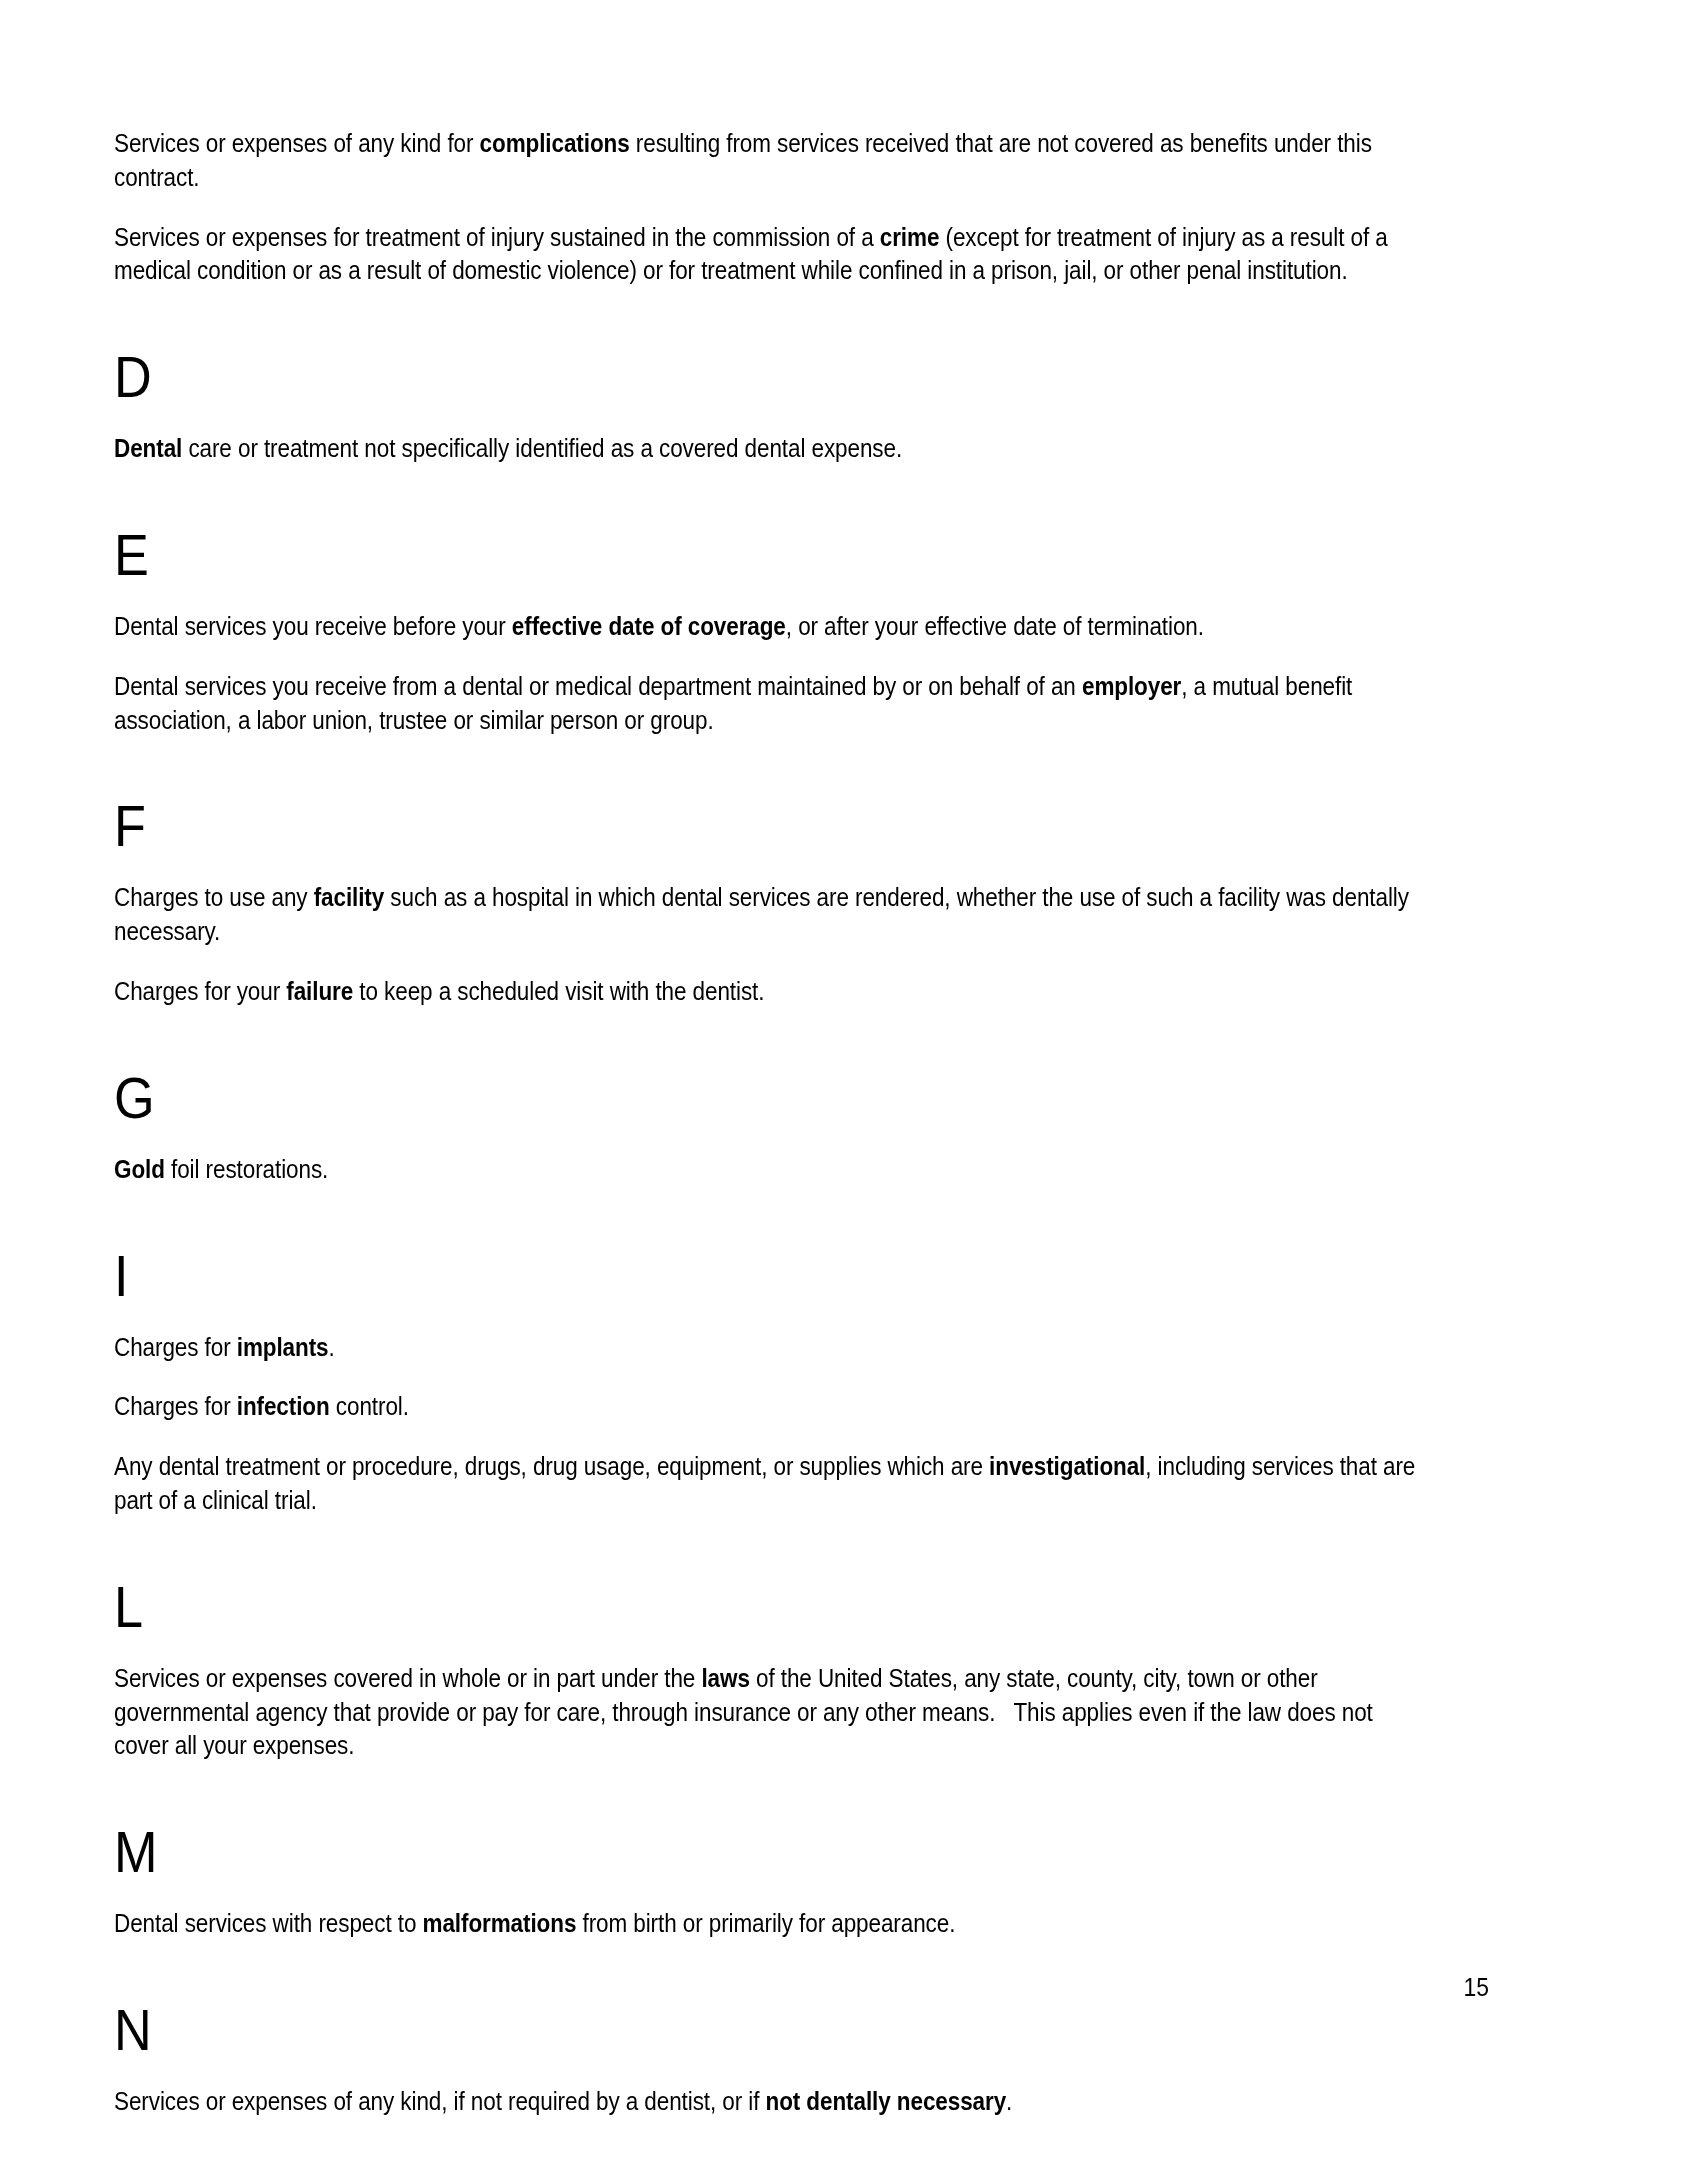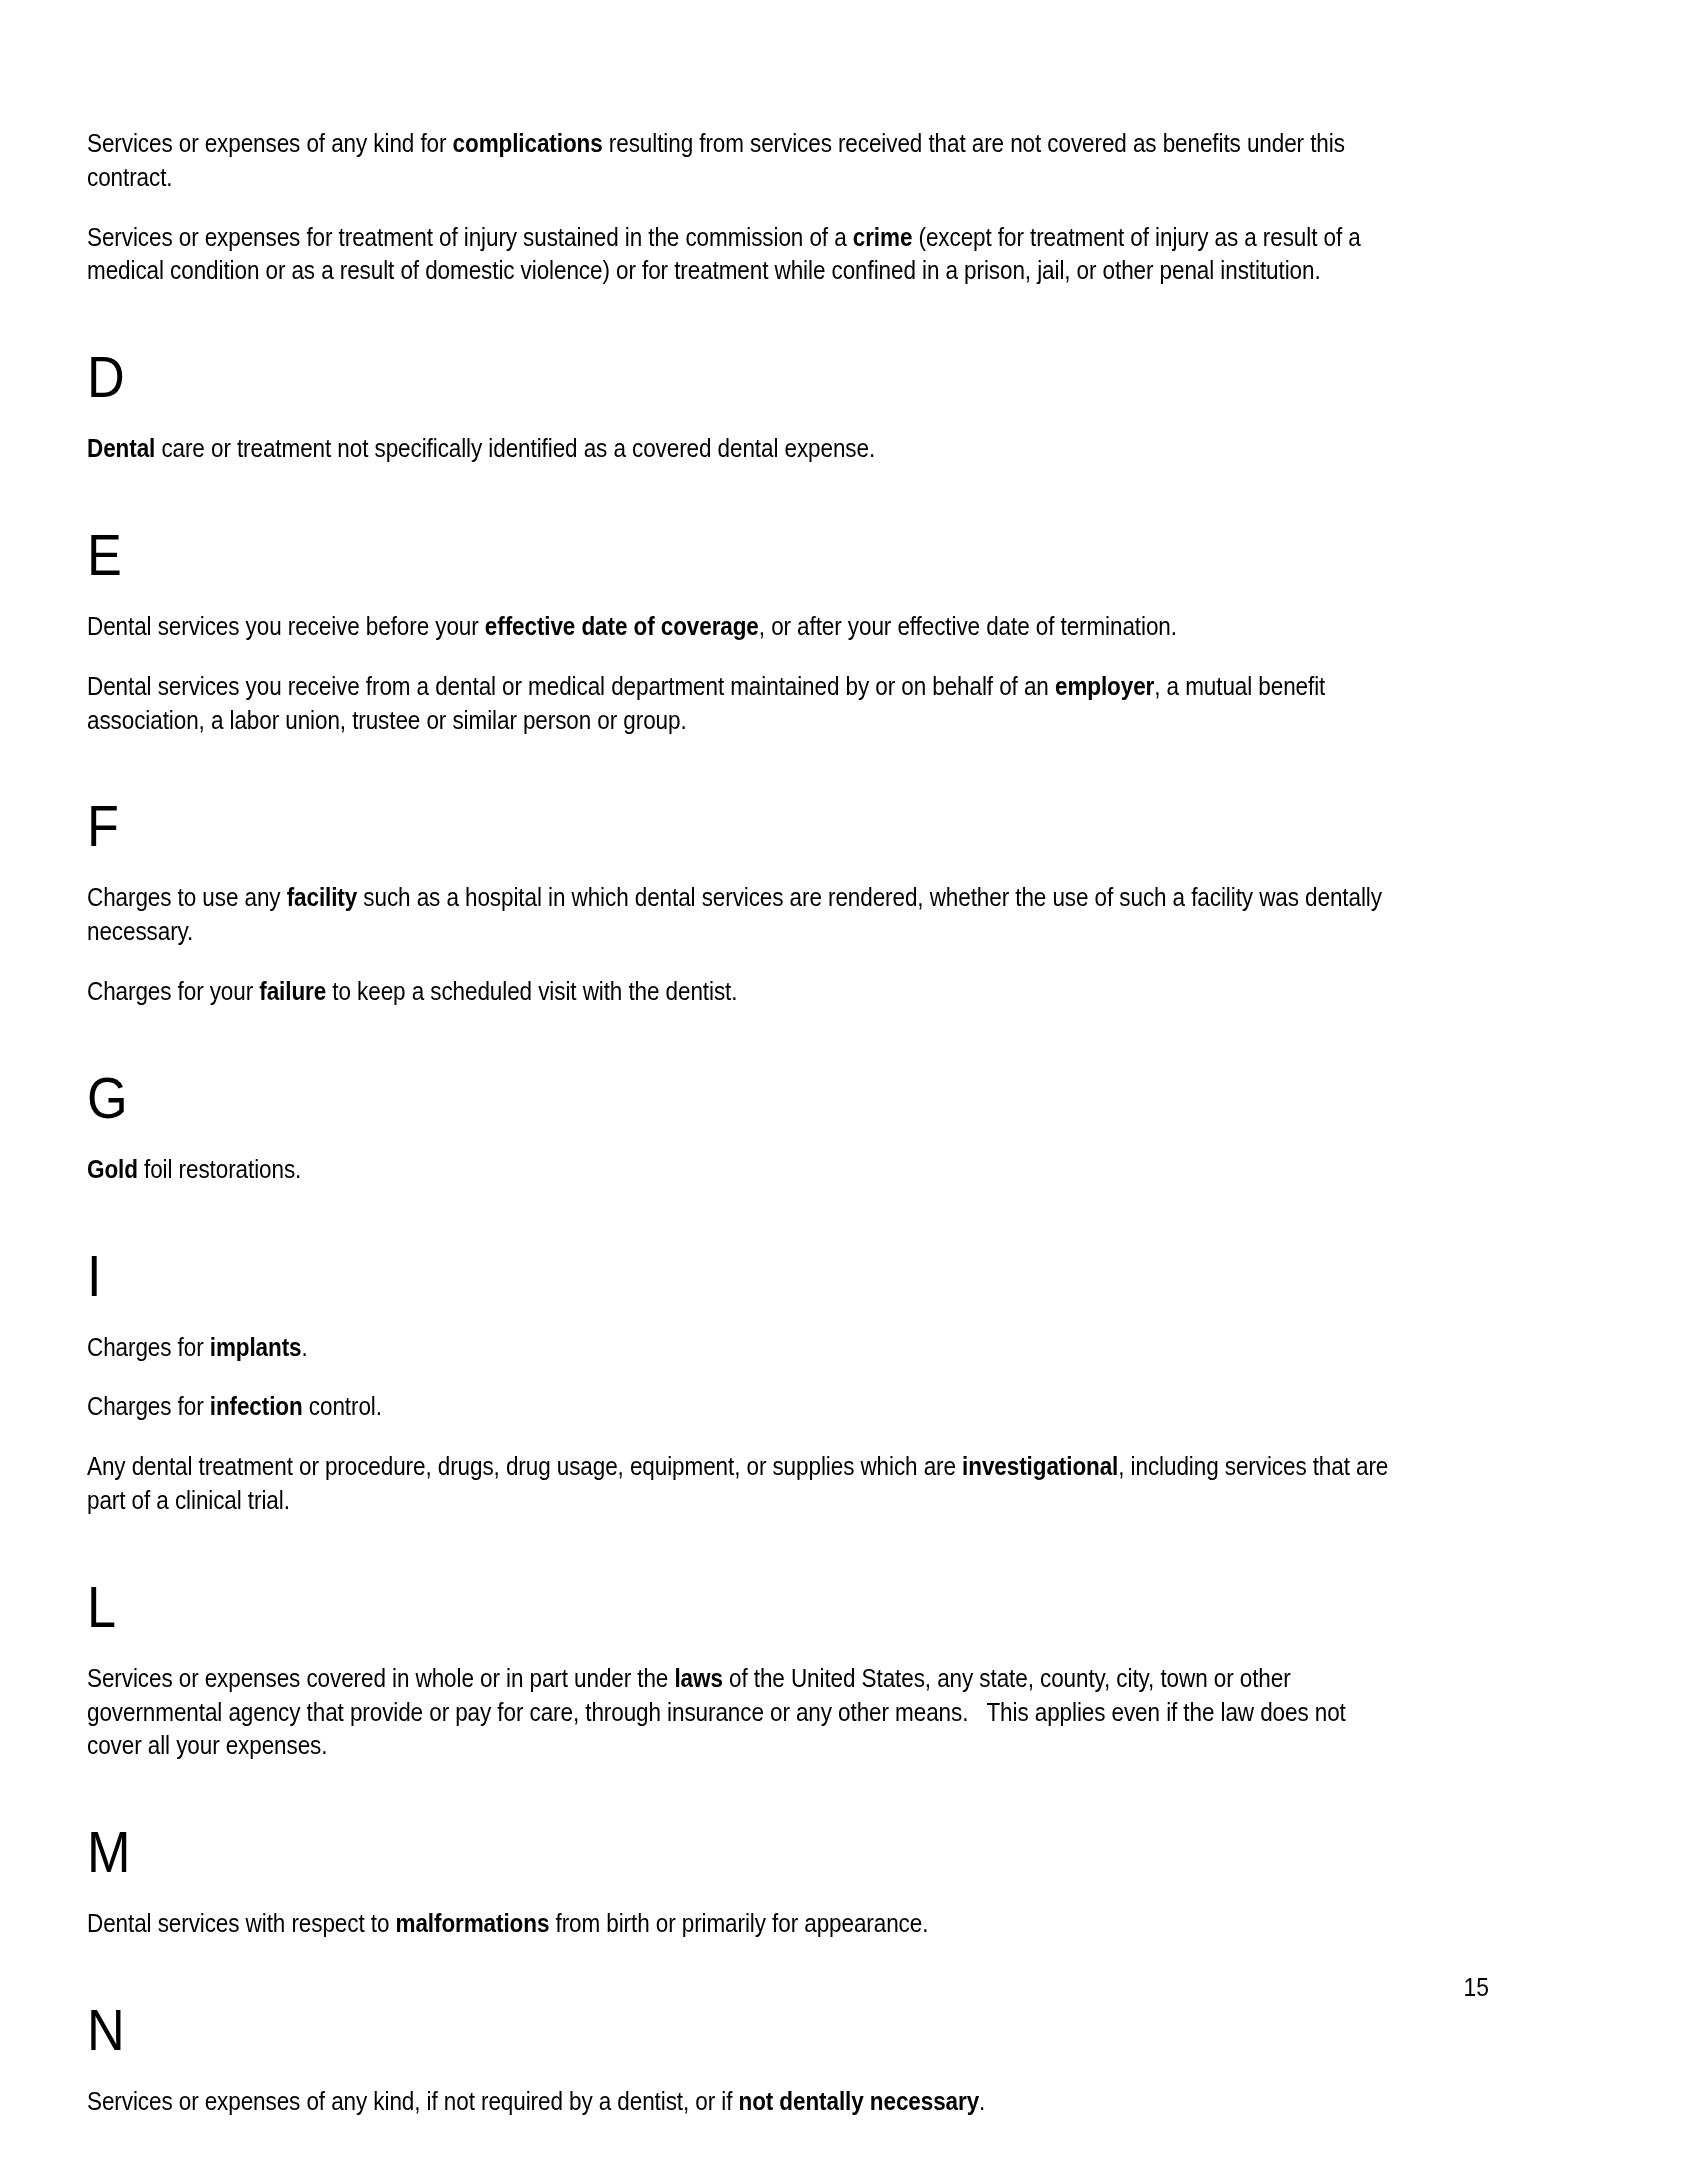--- a/index.html
+++ b/index.html
@@ -14,21 +14,21 @@
     color: #000000;
     -webkit-font-smoothing: none;
   }
 
   #page {
     position: relative;
     width: 1683px;
     height: 2178px;
     background: #ffffff;
     box-sizing: border-box;
-    padding: 127px 178px 0 87px;
+    padding: 127px 178px 0 114px;
   }
 
   
   .content {
     width: 1317px;
   }
 
   p.para {
     margin: 0 0 26px 0;
     font-size: 26px;

